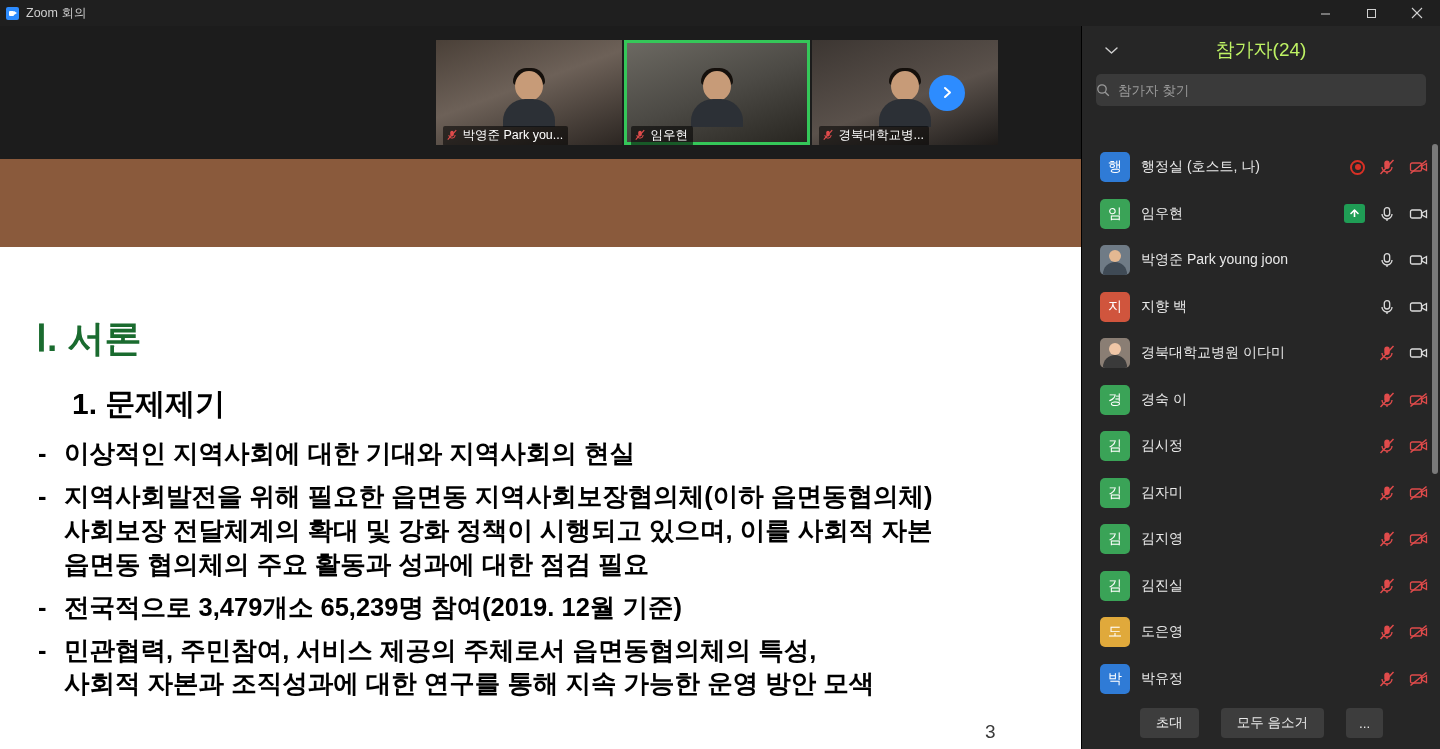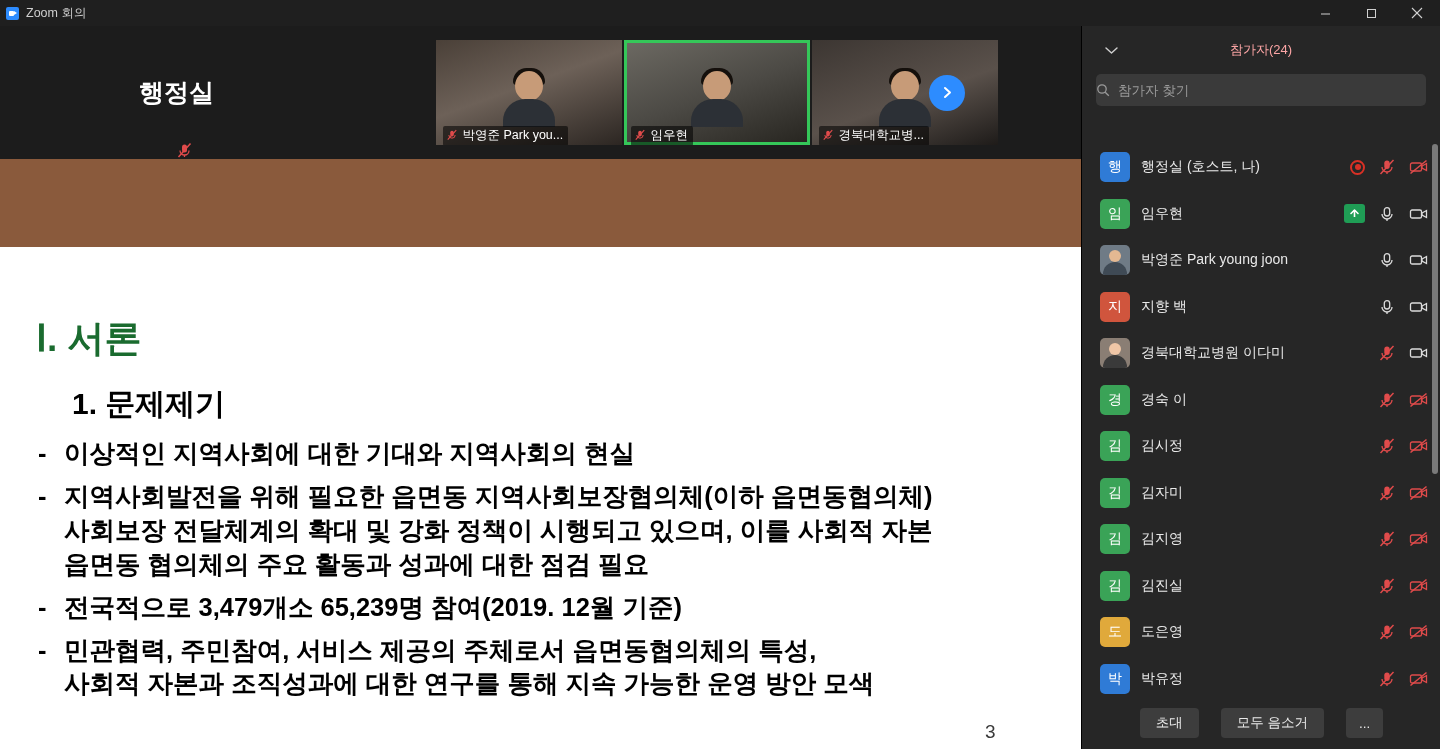--- a/index.html
+++ b/index.html
@@ -149,21 +149,21 @@
   }
   .panel-header {
     height: 48px; display: flex; align-items: center; position: relative;
   }
   .panel-header .chev {
     position: absolute; left: 20px; top: 50%; transform: translateY(-50%);
     width: 18px; height: 18px; display: flex; align-items: center; justify-content: center;
     color: #d0d0d0; font-size: 12px;
   }
   .panel-header .ptitle {
-    width: 100%; text-align: center; font-size: 13px; color: #fca5a5;
+    width: 100%; text-align: center; font-size: 19px; color: #bef264;
   }
   .search-wrap { padding: 0 14px; }
   .search-box {
     height: 32px; background: #3a3a3a; border-radius: 5px;
     display: flex; align-items: center; padding: 0 0; gap: 8px;
   }
   .search-box .mag {
     width: 14px; height: 14px; flex: 0 0 auto; position: relative;
   }
   .search-box input {
@@ -246,31 +246,20 @@
             <line x1="11" y1="1" x2="1" y2="11" stroke="#d0d0d0" stroke-width="1.1"></line>
           </svg>
       </div>
     </div>
   </div>
 
   <div class="meeting">
 
     <div class="filmstrip">
 
-      <div class="host-tile">
-        <span>행정실</span>
-        <span class="mic-strike">
-          <svg width="17" height="17" viewBox="0 0 17 17">
-            <rect x="6" y="2.5" width="5" height="8" rx="2.5" fill="#e04b4b"></rect>
-            <path d="M4 8.5a4.5 4.5 0 0 0 9 0" fill="none" stroke="#e04b4b" stroke-width="1.3"></path>
-            <line x1="8.5" y1="13" x2="8.5" y2="15" stroke="#e04b4b" stroke-width="1.3"></line>
-            <line x1="2.5" y1="15" x2="14.5" y2="1.5" stroke="#e04b4b" stroke-width="1.5"></line>
-          </svg>
-        </span>
-      </div>
 
       <div class="tile vid1" style="margin-left:353px;">
         <span class="person">
           <span class="hair"></span>
             <span class="head"></span>
             <span class="body"></span>
         </span>
         <div class="namebar">
           <span class="nm">
             <span class="mic-off">

